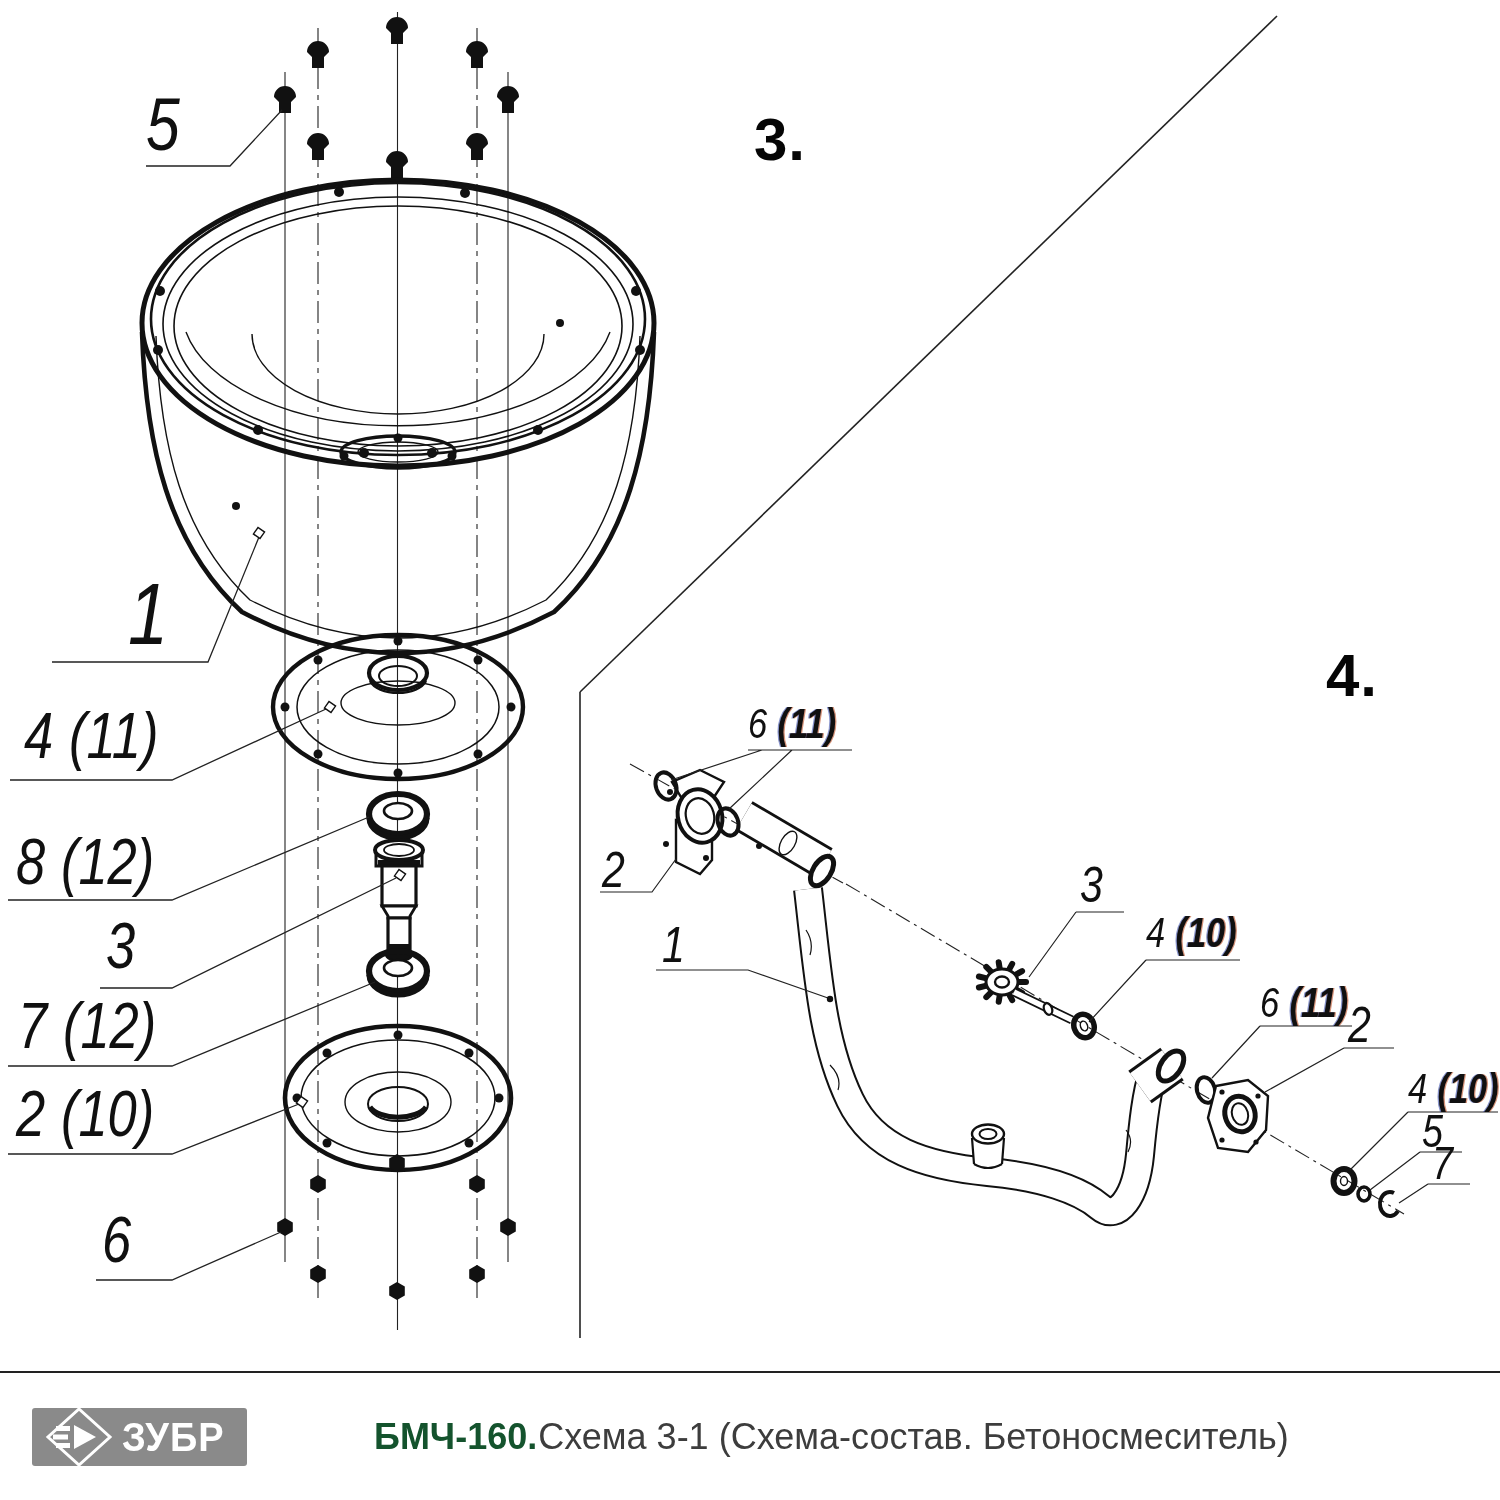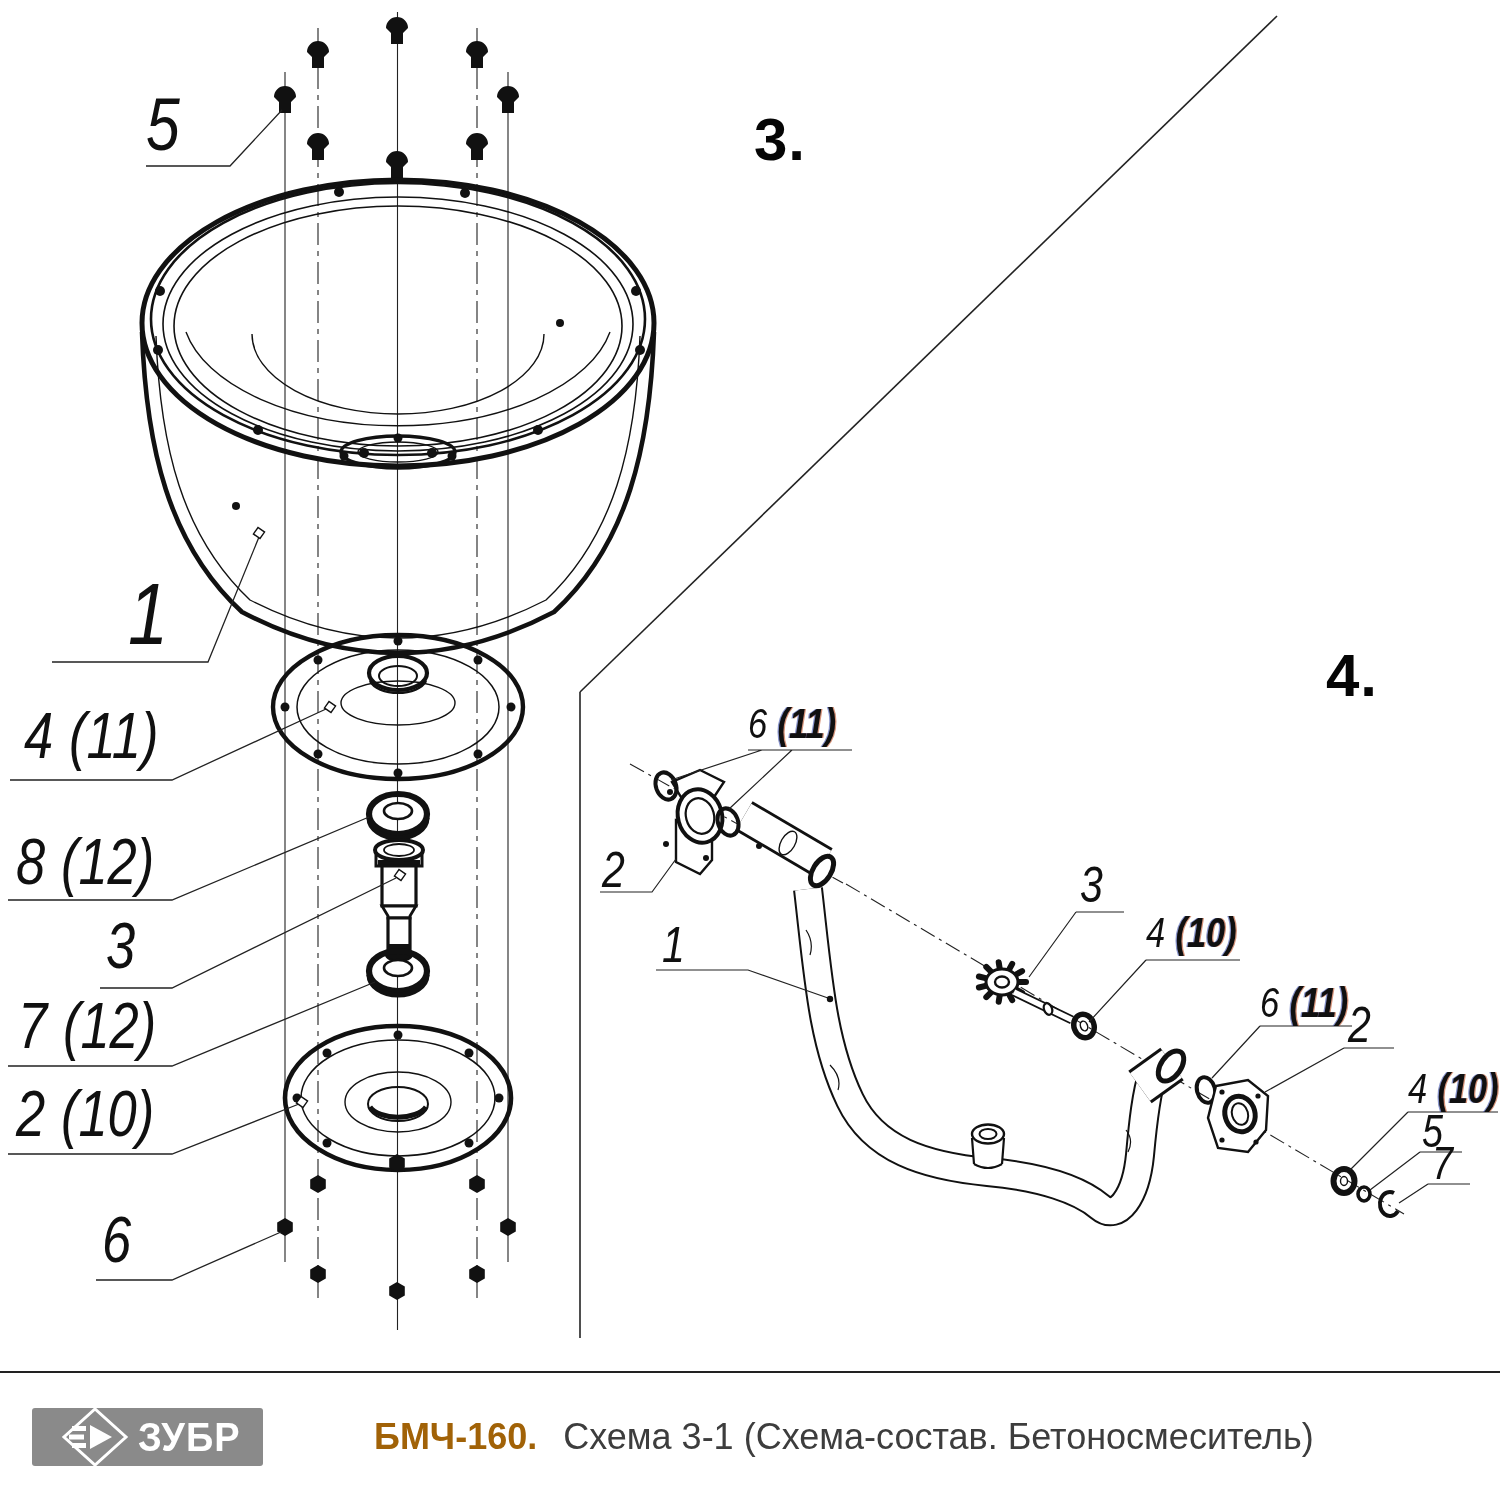--- a/index.html
+++ b/index.html
@@ -18,31 +18,31 @@
     font-weight:700;
     text-shadow:-1.5px 0 rgba(40,60,160,.55),1.5px 0 rgba(180,60,15,.55);
   }
   .secnum{
     position:absolute;font-weight:700;font-size:60px;line-height:1;color:#050505;
     letter-spacing:1px;
   }
   
   .footer-logo{
     position:absolute;left:32px;top:1408px;width:215px;height:58px;
-    background:#8a8a8a;border-radius:3px;display:flex;align-items:center;padding-left:16px;
+    background:#8a8a8a;border-radius:3px;display:flex;align-items:center;
   }
   .footer-logo .brand{
     color:#fff;font-weight:700;font-size:40px;letter-spacing:1px;
     margin-left:8px;transform:scaleX(.95);transform-origin:0 50%;
   }
   .doc-title{
     position:absolute;left:374px;top:1408px;height:58px;
     display:flex;align-items:center;font-size:36px;white-space:nowrap;
   }
-  .doc-title .model{font-weight:700;color:#a16207;margin-right:26px;}
+  .doc-title .model{font-weight:700;color:#14532d;margin-right:1px;}
   .doc-title .subtitle{font-weight:400;color:#3d3d3d;}
 </style>
 </head>
 <body>
 
 <div class="sheet">
 
   <svg class="draw" width="1500" height="1500" viewBox="0 0 1500 1500">
     <defs>
       <g id="bolt">

